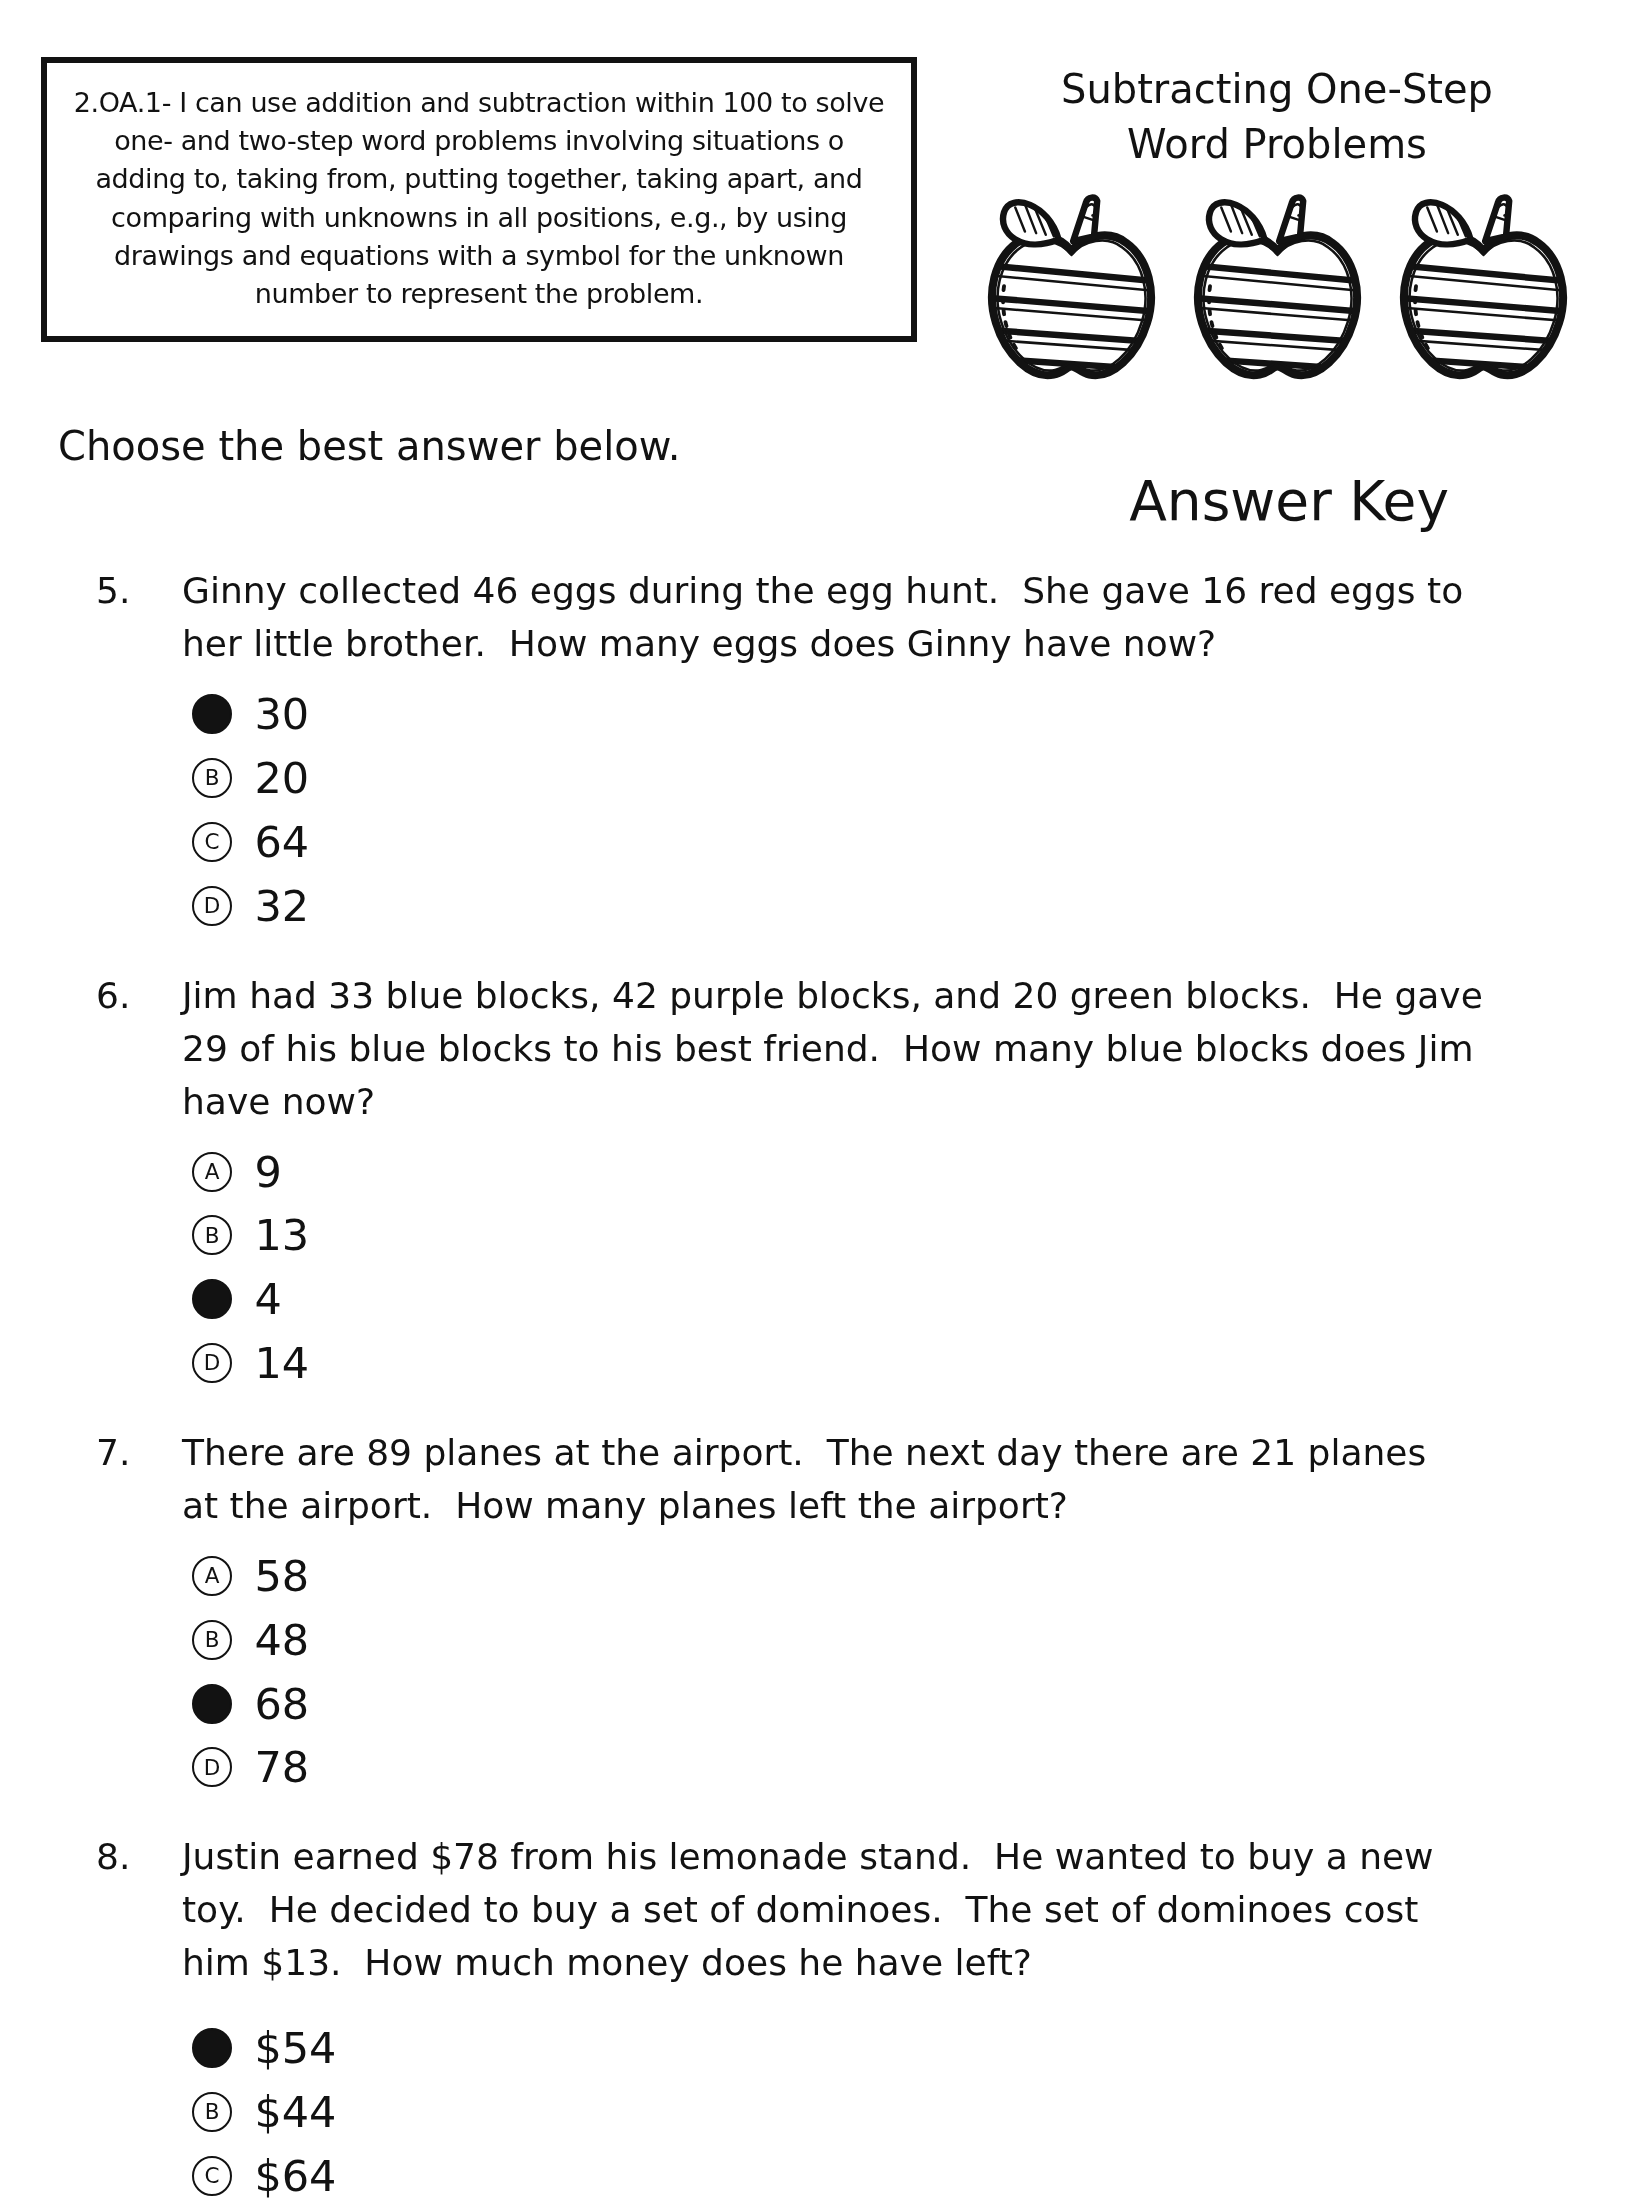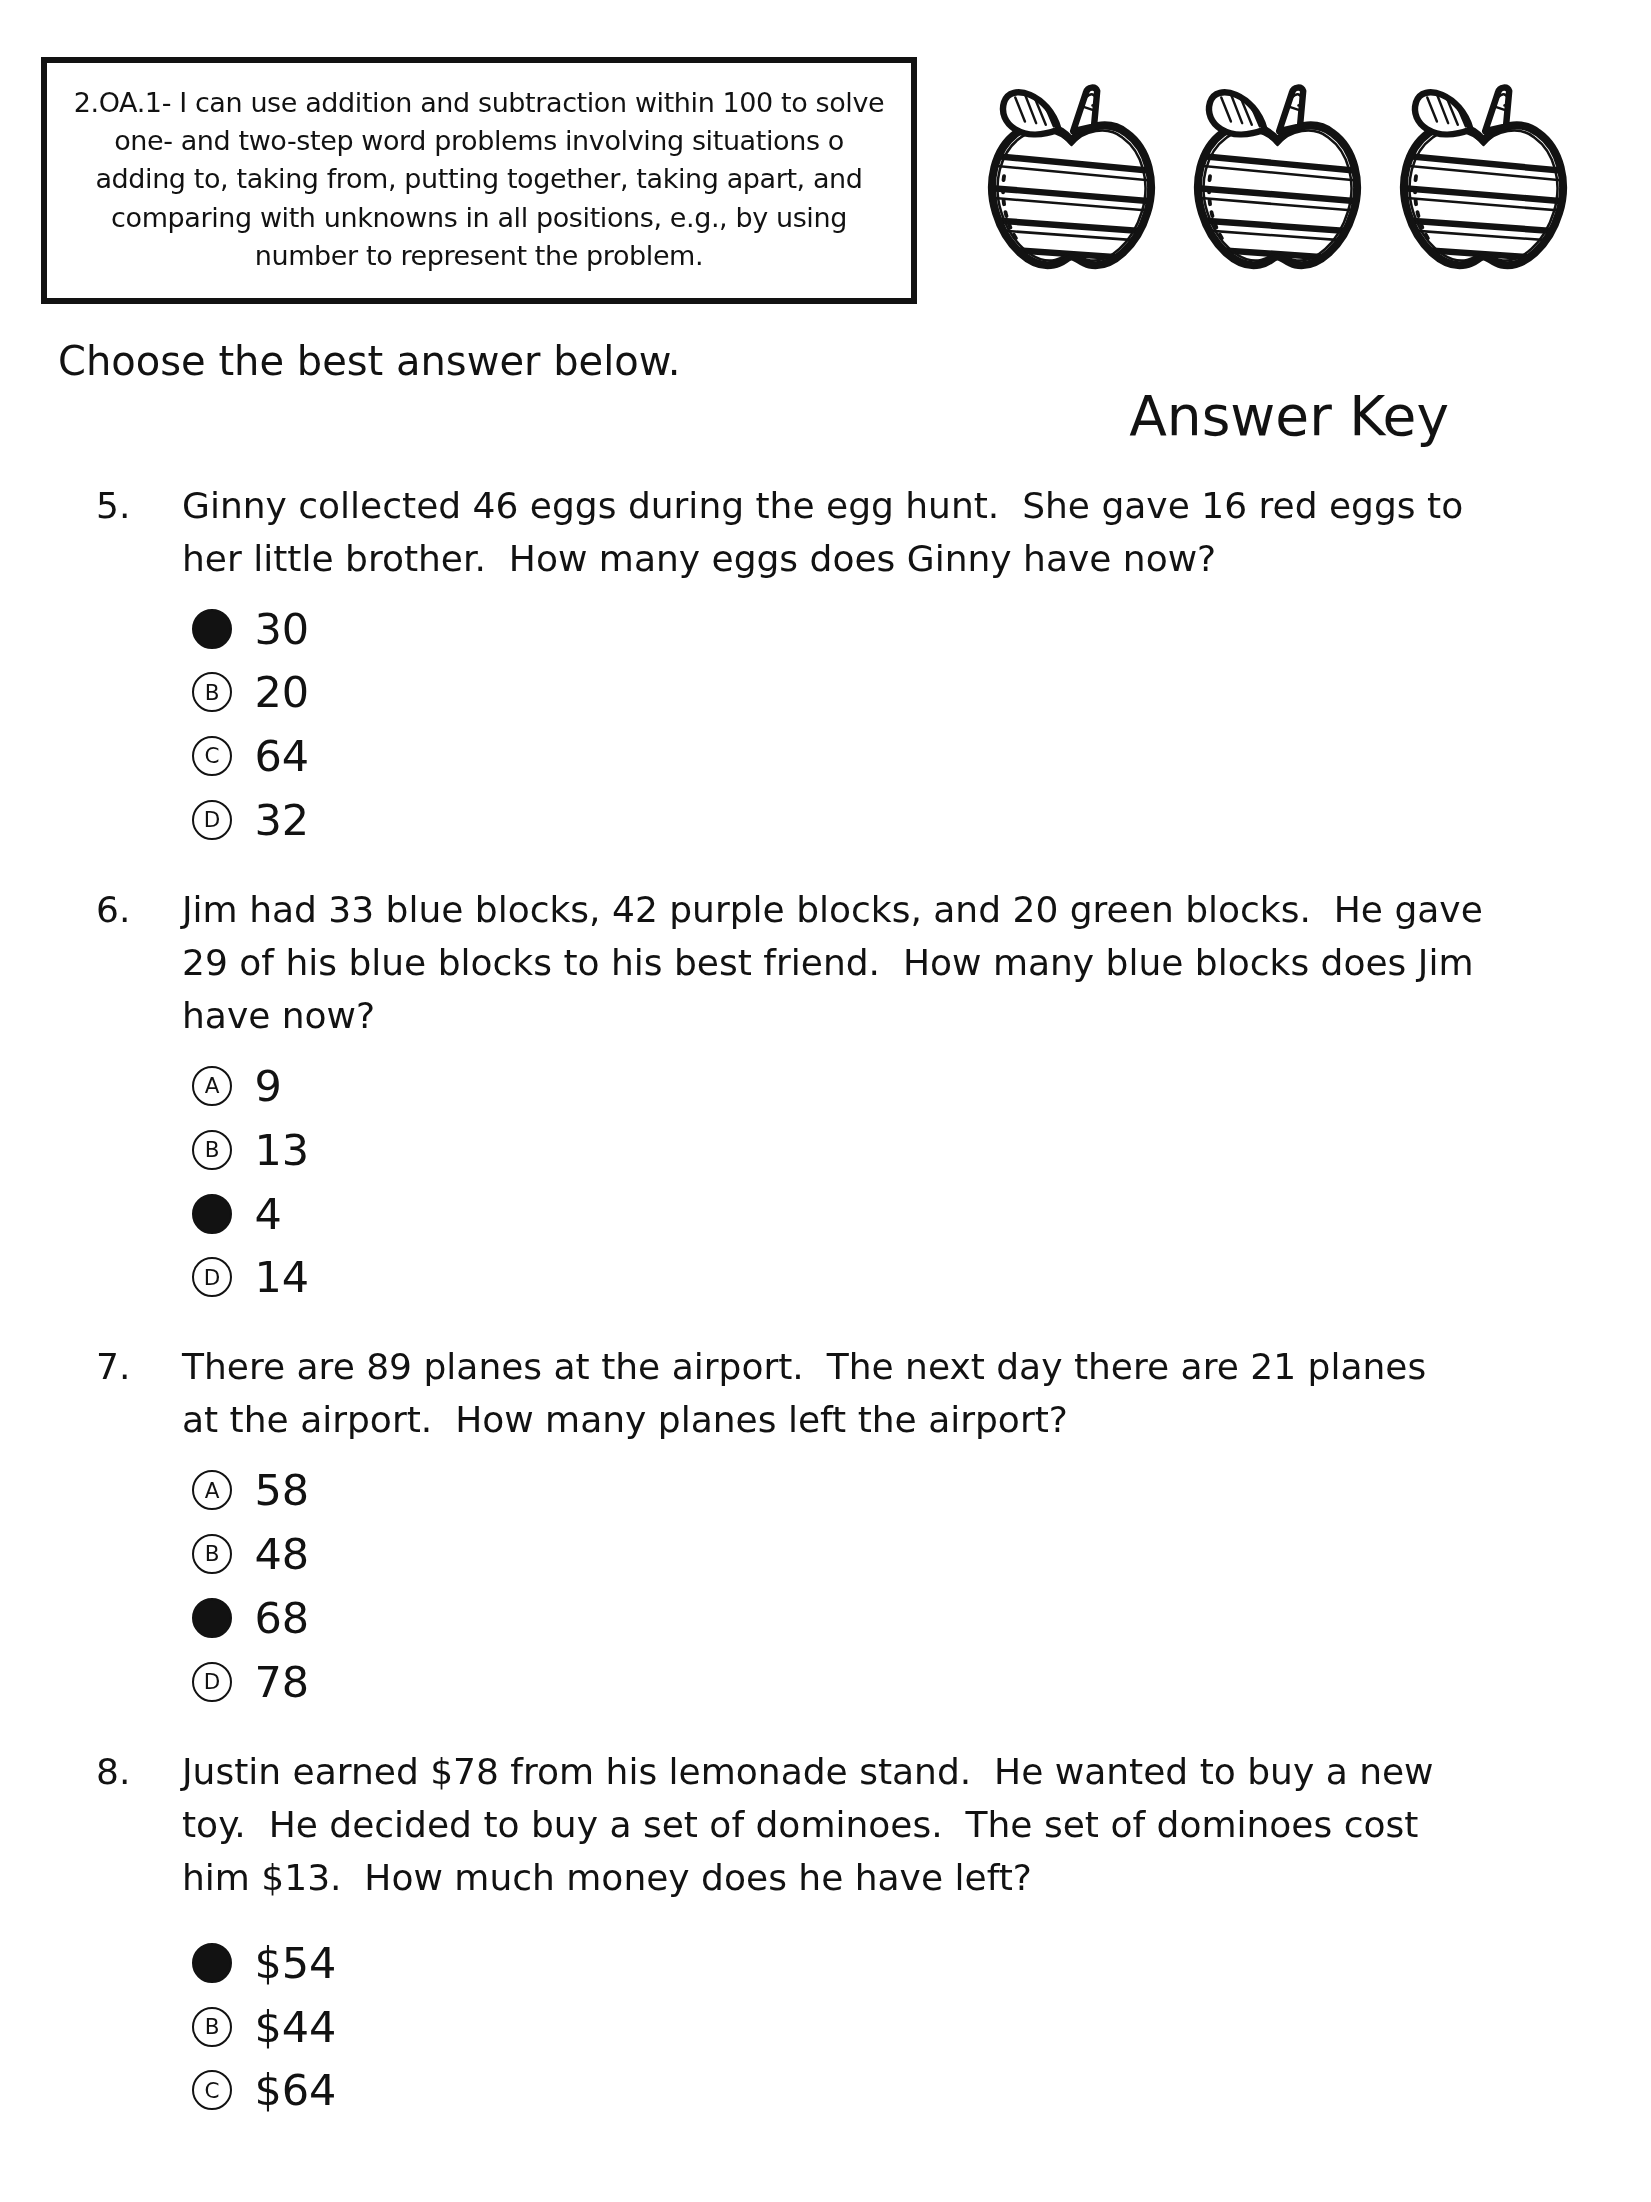--- a/index.html
+++ b/index.html
@@ -98,23 +98,28 @@
 
 <div class="page">
 
 
   <div class="top-row">
     <div class="standard-box">
       <span class="box-line">2.OA.1- I can use addition and subtraction within 100 to solve</span>
       <span class="box-line">one- and two-step word problems involving situations o</span>
       <span class="box-line">adding to, taking from, putting together, taking apart, and</span>
       <span class="box-line">comparing with unknowns in all positions, e.g., by using</span>
+      <span class="box-line">drawings and equations with a symbol for the unknown</span>
       <span class="box-line">number to represent the problem.</span>
     </div>
     <div class="title-col">
+      <div class="worksheet-title">
+        <span>Subtracting One-Step</span>
+        <span>Word Problems</span>
+      </div>
       <div class="apples">
         <svg class="apple" viewBox="0 0 110 122">
             <use href="#apple-doodle"></use>
           </svg>
         <svg class="apple" viewBox="0 0 110 122">
             <use href="#apple-doodle"></use>
           </svg>
         <svg class="apple" viewBox="0 0 110 122">
             <use href="#apple-doodle"></use>
           </svg>

